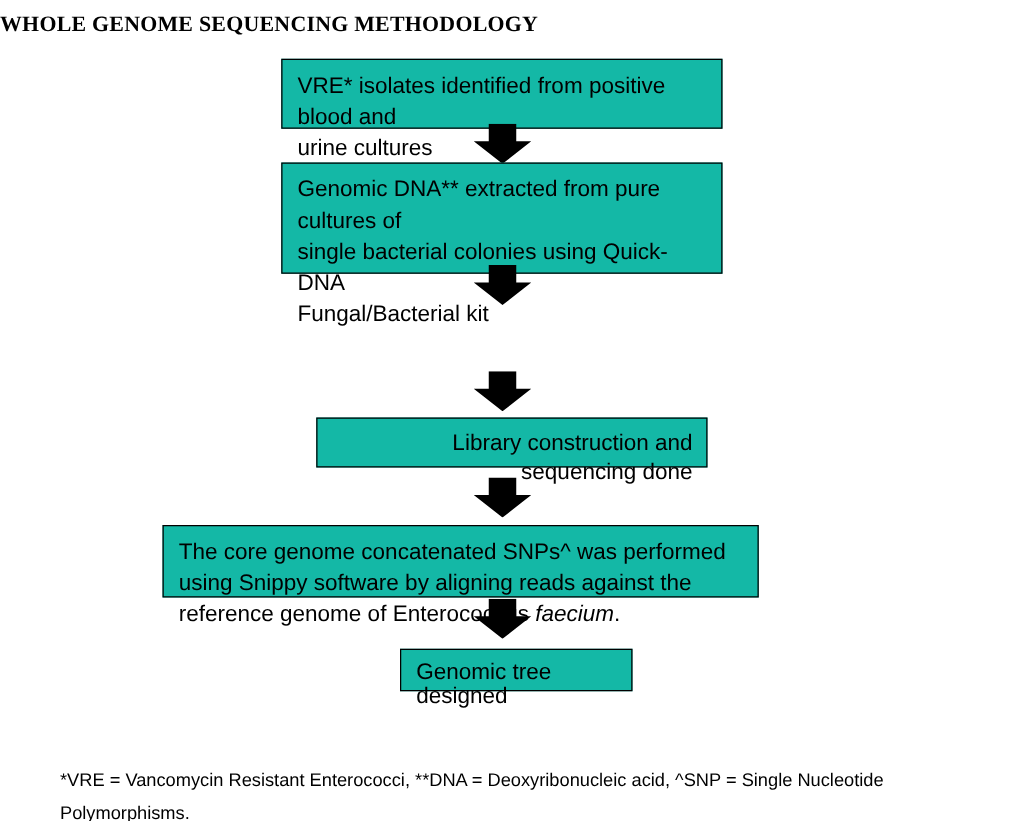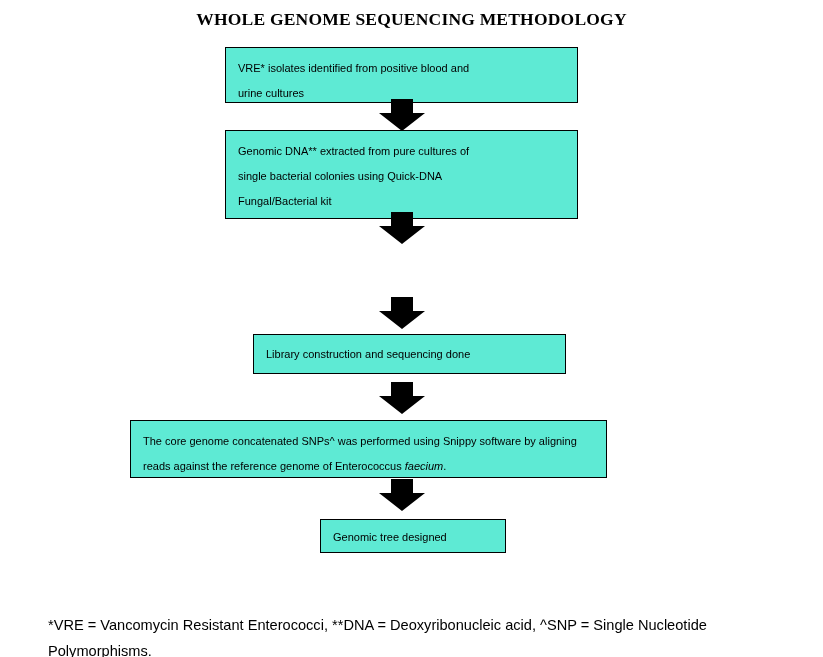--- a/index.html
+++ b/index.html
@@ -13,34 +13,34 @@
     height: 657px;
     background: #ffffff;
     overflow: hidden;
     font-family: "Liberation Sans", sans-serif;
   }
   .title {
     position: absolute;
     left: 0;
     top: 9px;
     width: 823px;
-    text-align: center;
+    text-align: left;
     font-family: "Liberation Serif", serif;
     font-weight: bold;
     font-size: 17.5px;
     letter-spacing: 0.2px;
     color: #000000;
   }
   .node {
     position: absolute;
     box-sizing: border-box;
     border: 1.6px solid #000000;
-    background: #5eead4;
+    background: #14b8a6;
     color: #000000;
-    font-size: 11px;
+    font-size: 18px;
     line-height: 25px;
     padding: 8px 11px 8px 12px;
     white-space: pre-line;
   }
   .node .ital { font-style: italic; }
   .arrow {
     position: absolute;
     width: 46px;
     height: 32px;
   }
@@ -83,21 +83,21 @@
     </svg>
   </div>
 
 
   <div class="arrow" style="left:379px; top:297px;">
     <svg viewBox="0 0 46 32" preserveAspectRatio="none" aria-hidden="true">
       <polygon points="12,0 34,0 34,14 46,14 23,32 0,14 12,14" fill="#000000"></polygon>
     </svg>
   </div>
 
-  <div class="node" style="left:253px; top:334px; width:313px; height:40px; line-height:23px;">Library construction and sequencing done</div>
+  <div class="node" style="left:253px; top:334px; width:313px; height:40px; line-height:23px;text-align:right;">Library construction and sequencing done</div>
 
   <div class="arrow" style="left:379px; top:382px;">
     <svg viewBox="0 0 46 32" preserveAspectRatio="none" aria-hidden="true">
       <polygon points="12,0 34,0 34,14 46,14 23,32 0,14 12,14" fill="#000000"></polygon>
     </svg>
   </div>
 
   <div class="node" style="left:130px; top:420px; width:477px; height:58px; white-space:normal;">
     <span>The core genome concatenated SNPs^ was performed using Snippy software by aligning reads against the reference genome of Enterococcus </span><span class="ital">faecium</span><span>.</span>
   </div>

